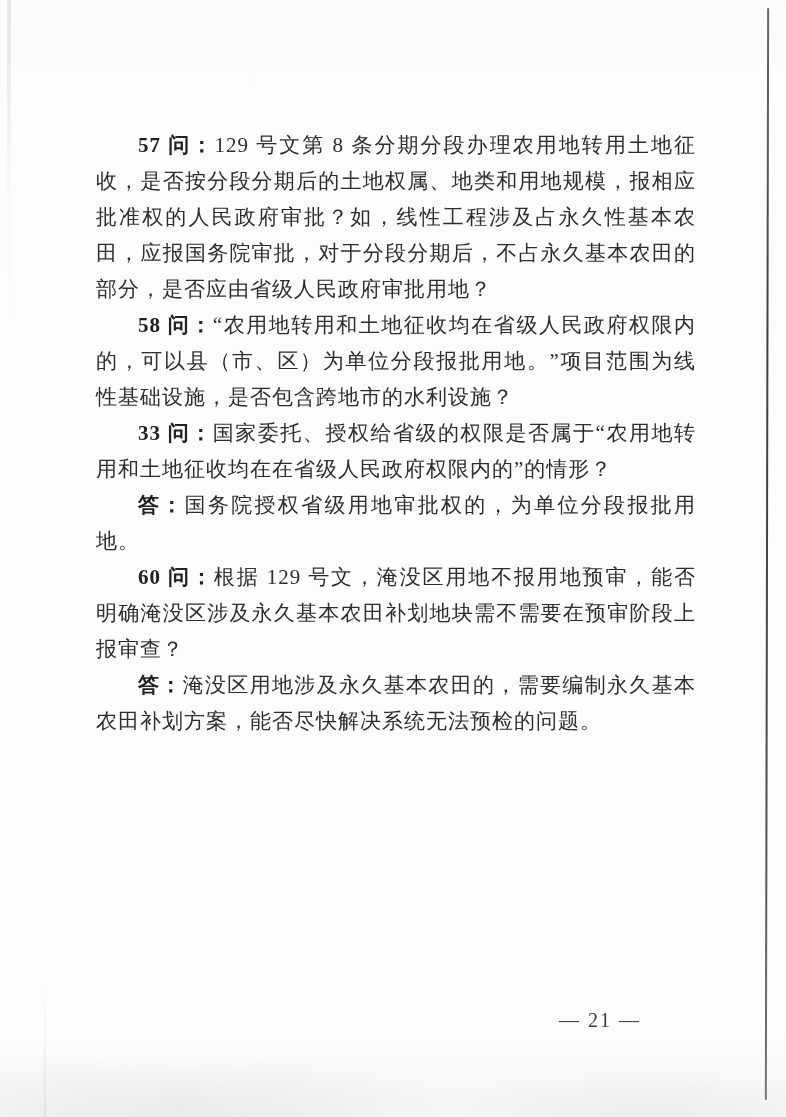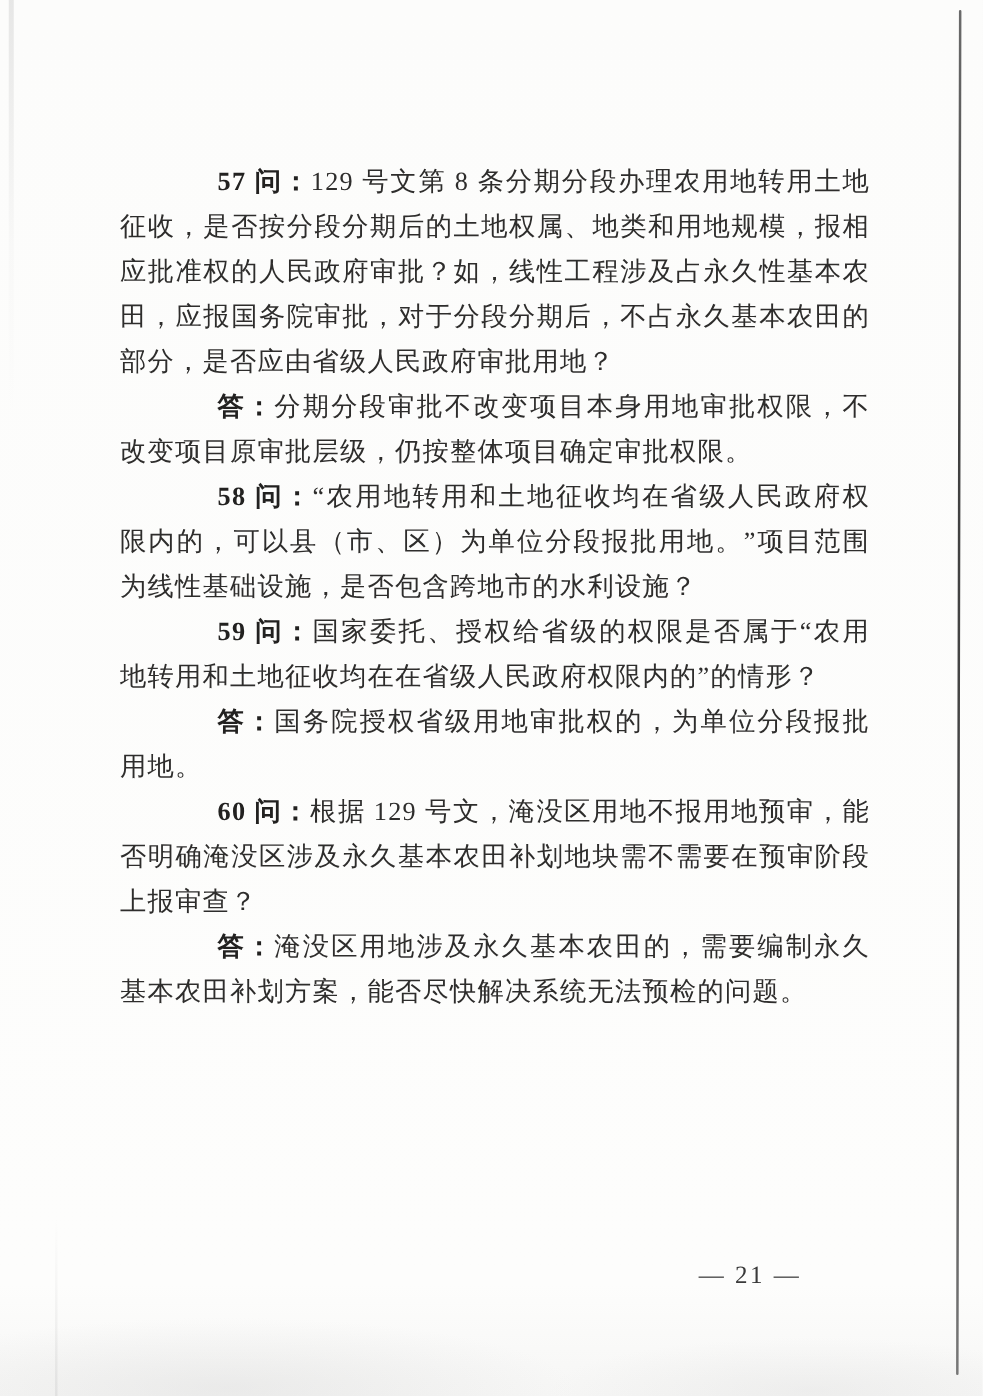--- a/index.html
+++ b/index.html
@@ -62,21 +62,20 @@
     font-size: 21px;
     line-height: 36px;
     letter-spacing: 1px;
     text-indent: 2em;
     text-align: justify;
     color: #2e2d2c;
   }
   .para-prefix {
     font-weight: 700;
     color: #222120;
-    margin-left: 36px;
   }
   .page-number {
     position: absolute;
     left: 540px;
     top: 1009px;
     width: 120px;
     text-align: center;
     font-size: 20px;
     letter-spacing: 2px;
     color: #3a3a3a;
@@ -86,26 +85,25 @@
 <body>
 
 <div class="scan-page">
   <div class="streak-left-top"></div>
   <div class="streak-left-bottom"></div>
   <div class="edge-line"></div>
 
   <div class="text-column">
   <p class="para"><span class="para-prefix">57 问：</span><span class="para-body">129 号文第 8 条分期分段办理农用地转用土地征收，是否按分段分期后的土地权属、地类和用地规模，报相应批准权的人民政府审批？如，线性工程涉及占永久性基本农田，应报国务院审批，对于分段分期后，不占永久基本农田的部分，是否应由省级人民政府审批用地？</span></p>
 
-  <p class="para"><span class="para-prefix">答：</span><span class="para-body">分期分段审批不改变项目本身用地审批权限，不改变项目原审批层级，仍按整体项目确定审批权限。</span></p>
 
   <p class="para"><span class="para-prefix">58 问：</span><span class="para-body">“农用地转用和土地征收均在省级人民政府权限内的，可以县（市、区）为单位分段报批用地。”项目范围为线性基础设施，是否包含跨地市的水利设施？</span></p>
 
 
-  <p class="para"><span class="para-prefix">59 问：</span><span class="para-body">国家委托、授权给省级的权限是否属于“农用地转用和土地征收均在在省级人民政府权限内的”的情形？</span></p>
+  <p class="para"><span class="para-prefix">33 问：</span><span class="para-body">国家委托、授权给省级的权限是否属于“农用地转用和土地征收均在在省级人民政府权限内的”的情形？</span></p>
 
   <p class="para"><span class="para-prefix">答：</span><span class="para-body">国务院授权省级用地审批权的，为单位分段报批用地。</span></p>
 
   <p class="para"><span class="para-prefix">60 问：</span><span class="para-body">根据 129 号文，淹没区用地不报用地预审，能否明确淹没区涉及永久基本农田补划地块需不需要在预审阶段上报审查？</span></p>
 
   <p class="para"><span class="para-prefix">答：</span><span class="para-body">淹没区用地涉及永久基本农田的，需要编制永久基本农田补划方案，能否尽快解决系统无法预检的问题。</span></p>
 
 
 </div>
 

